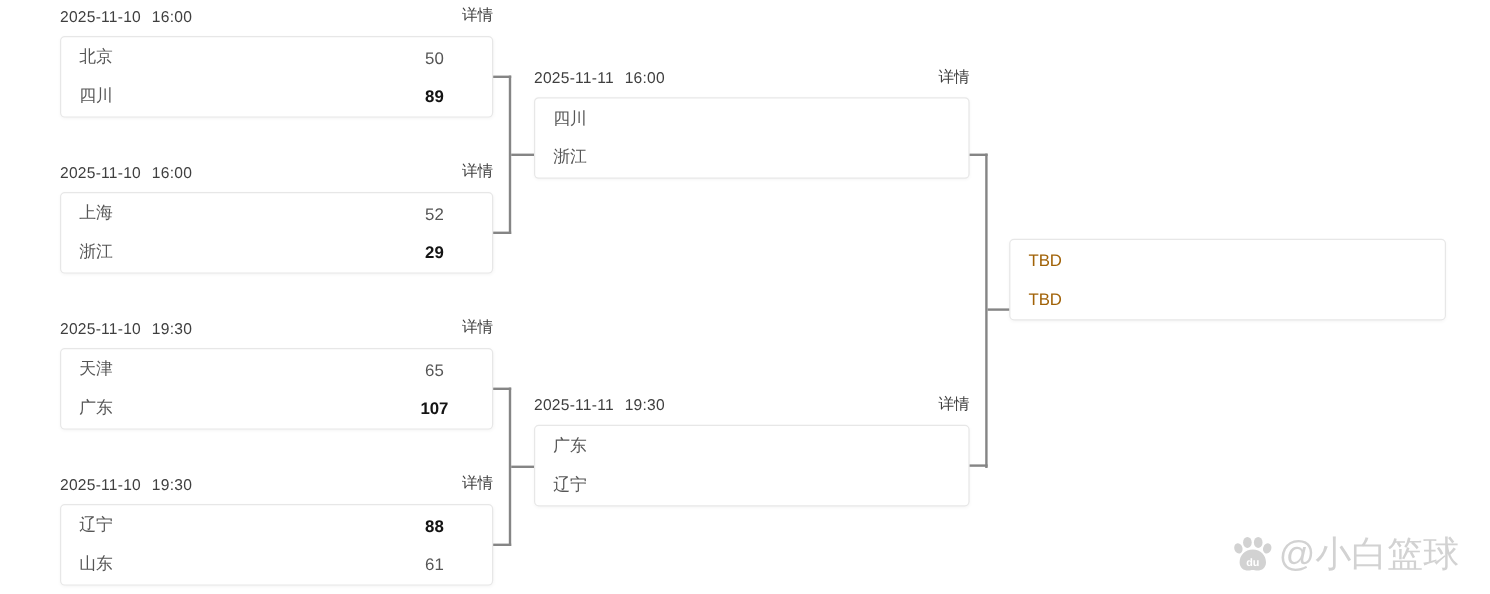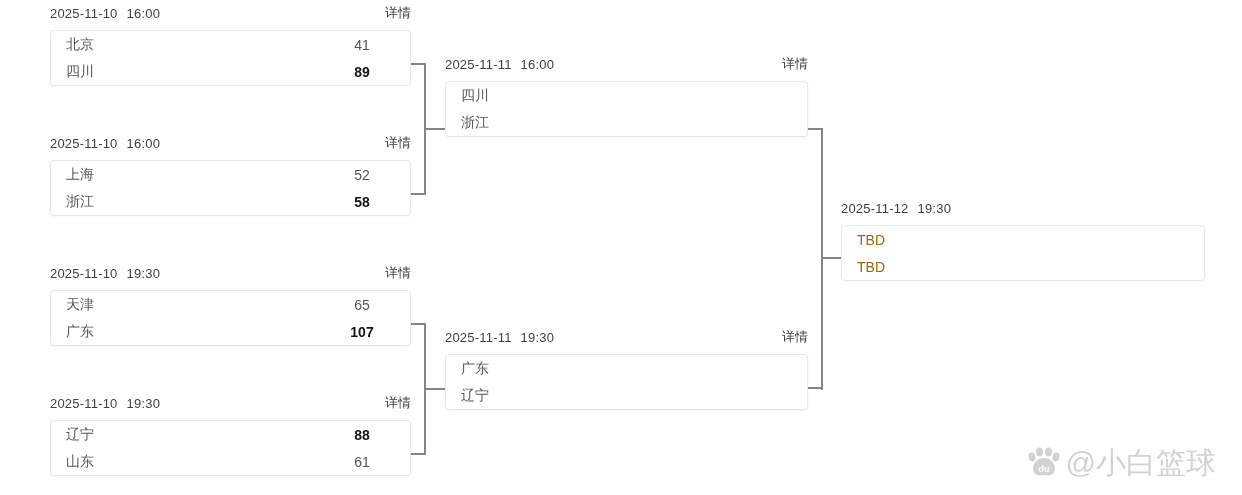--- a/index.html
+++ b/index.html
@@ -4,21 +4,21 @@
 <style>
   html,body{margin:0;padding:0;background:#ffffff;}
   body{font-family:"Liberation Sans","DejaVu Sans",sans-serif;}
   #stage{position:relative;width:1242px;height:495px;background:#ffffff;overflow:hidden;}
 
   .match{position:absolute;}
   .match-header{display:flex;justify-content:space-between;align-items:center;height:18px;margin-bottom:8px;font-size:13px;}
   .match-date{color:#3f3f3f;letter-spacing:.2px;}
   .match-date .time{margin-left:9px;}
   .details-link{color:#404040;text-decoration:none;cursor:pointer;}
-  .card{box-sizing:border-box;height:56px;background:#fff;border:1px solid #e7e7e7;border-radius:4px;
+  .card{box-sizing:border-box;height:68px;background:#fff;border:1px solid #e7e7e7;border-radius:4px;
         box-shadow:0 1px 3px rgba(0,0,0,.04);display:flex;flex-direction:column;justify-content:center;}
   .team-row{display:flex;align-items:center;justify-content:space-between;height:32px;padding-left:15px;}
   .team-name{font-size:14px;color:#565656;}
   .team-score{width:60px;margin-right:18px;text-align:center;font-size:14px;color:#565656;}
   .team-score.win{font-weight:bold;color:#141414;}
   .team-name.tbd{font-weight:normal;color:#a16207;}
 
   .line{position:absolute;background:#858585;}
 
   .watermark{position:absolute;right:26px;bottom:15px;display:flex;align-items:center;gap:3px;
@@ -31,42 +31,42 @@
 <div id="stage">
 
   <div class="match" style="left:50px;top:4px;width:361px;">
     <div class="match-header">
       <span class="match-date"><span>2025-11-10</span><span class="time">16:00</span></span>
       <a class="details-link">详情</a>
     </div>
     <div class="card">
       <div class="team-row">
         <span class="team-name">北京</span>
-        <span class="team-score">41</span>
+        <span class="team-score">50</span>
       </div>
       <div class="team-row">
         <span class="team-name">四川</span>
         <span class="team-score win">89</span>
       </div>
     </div>
   </div>
 
   <div class="match" style="left:50px;top:134px;width:361px;">
     <div class="match-header">
       <span class="match-date"><span>2025-11-10</span><span class="time">16:00</span></span>
       <a class="details-link">详情</a>
     </div>
     <div class="card">
       <div class="team-row">
         <span class="team-name">上海</span>
         <span class="team-score">52</span>
       </div>
       <div class="team-row">
         <span class="team-name">浙江</span>
-        <span class="team-score win">58</span>
+        <span class="team-score win">29</span>
       </div>
     </div>
   </div>
 
   <div class="match" style="left:50px;top:264px;width:361px;">
     <div class="match-header">
       <span class="match-date"><span>2025-11-10</span><span class="time">19:30</span></span>
       <a class="details-link">详情</a>
     </div>
     <div class="card">
@@ -126,23 +126,20 @@
         <span class="team-score"></span>
       </div>
       <div class="team-row">
         <span class="team-name">辽宁</span>
         <span class="team-score"></span>
       </div>
     </div>
   </div>
 
   <div class="match" style="left:841px;top:199px;width:364px;">
-    <div class="match-header">
-      <span class="match-date"><span>2025-11-12</span><span class="time">19:30</span></span>
-    </div>
     <div class="card">
       <div class="team-row">
         <span class="team-name tbd">TBD</span>
         <span class="team-score"></span>
       </div>
       <div class="team-row">
         <span class="team-name tbd">TBD</span>
         <span class="team-score"></span>
       </div>
     </div>

